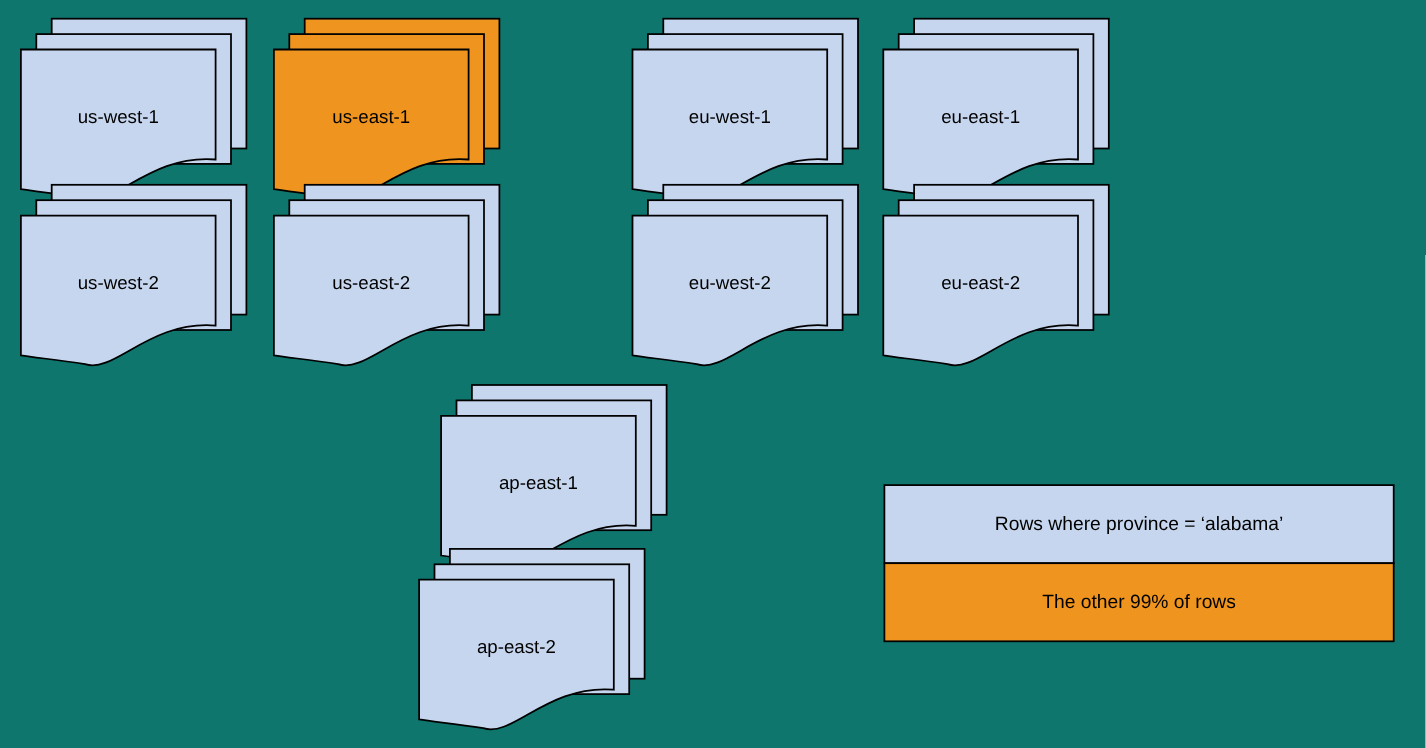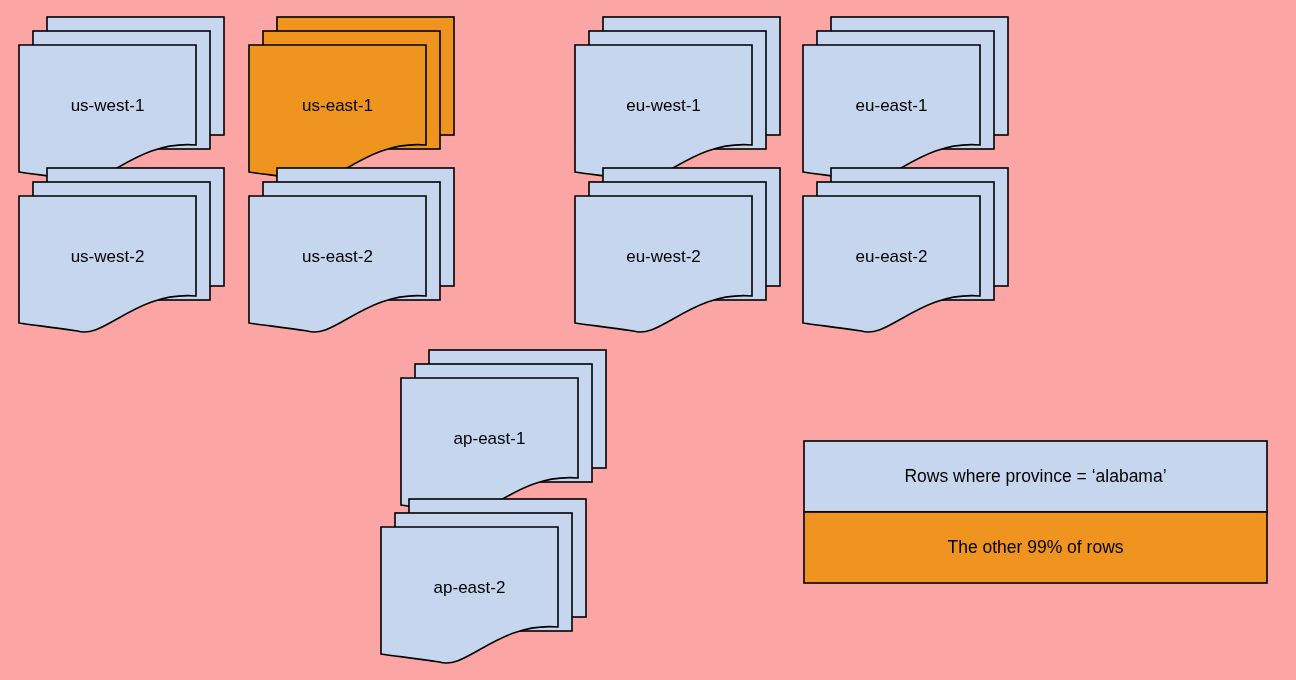--- a/index.html
+++ b/index.html
@@ -8,21 +8,21 @@
     padding: 0;
     background: #ffffff;
   }
   body {
     font-family: "Liberation Sans", sans-serif;
   }
   #canvas {
     position: relative;
     width: 1296px;
     height: 680px;
-    background: #fca5a5;
+    background: #0f766e;
     overflow: hidden;
   }
   #diagram-svg {
     position: absolute;
     left: 0;
     top: 0;
     width: 1296px;
     height: 680px;
     display: block;
   }

